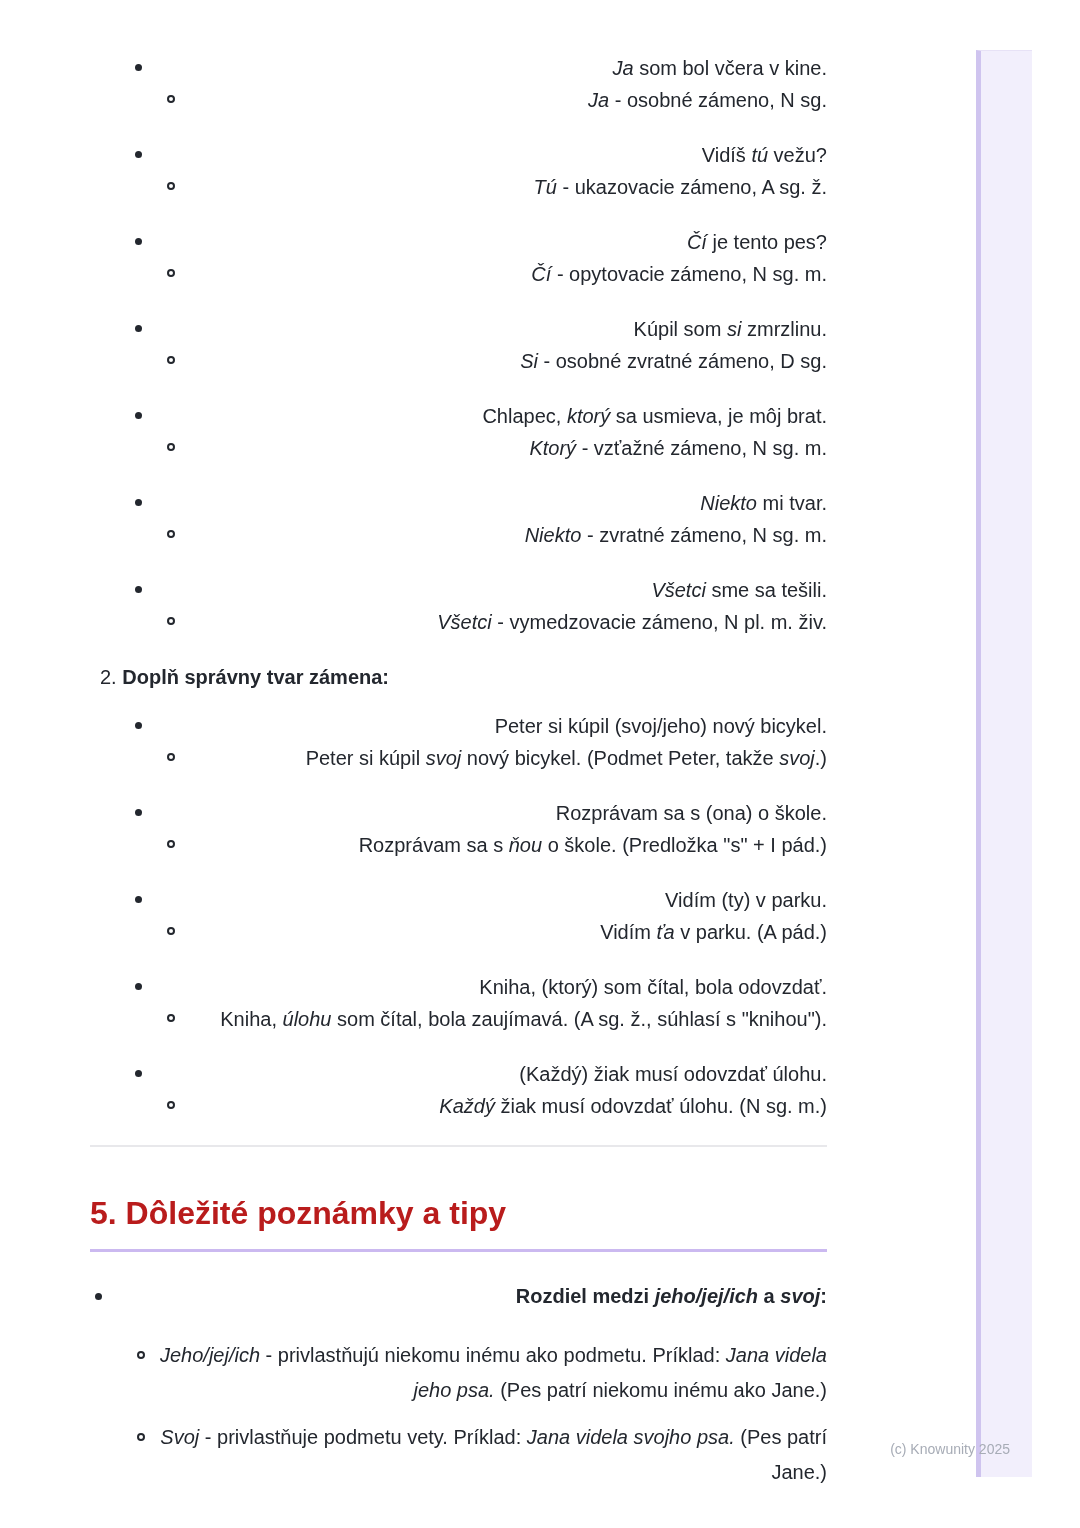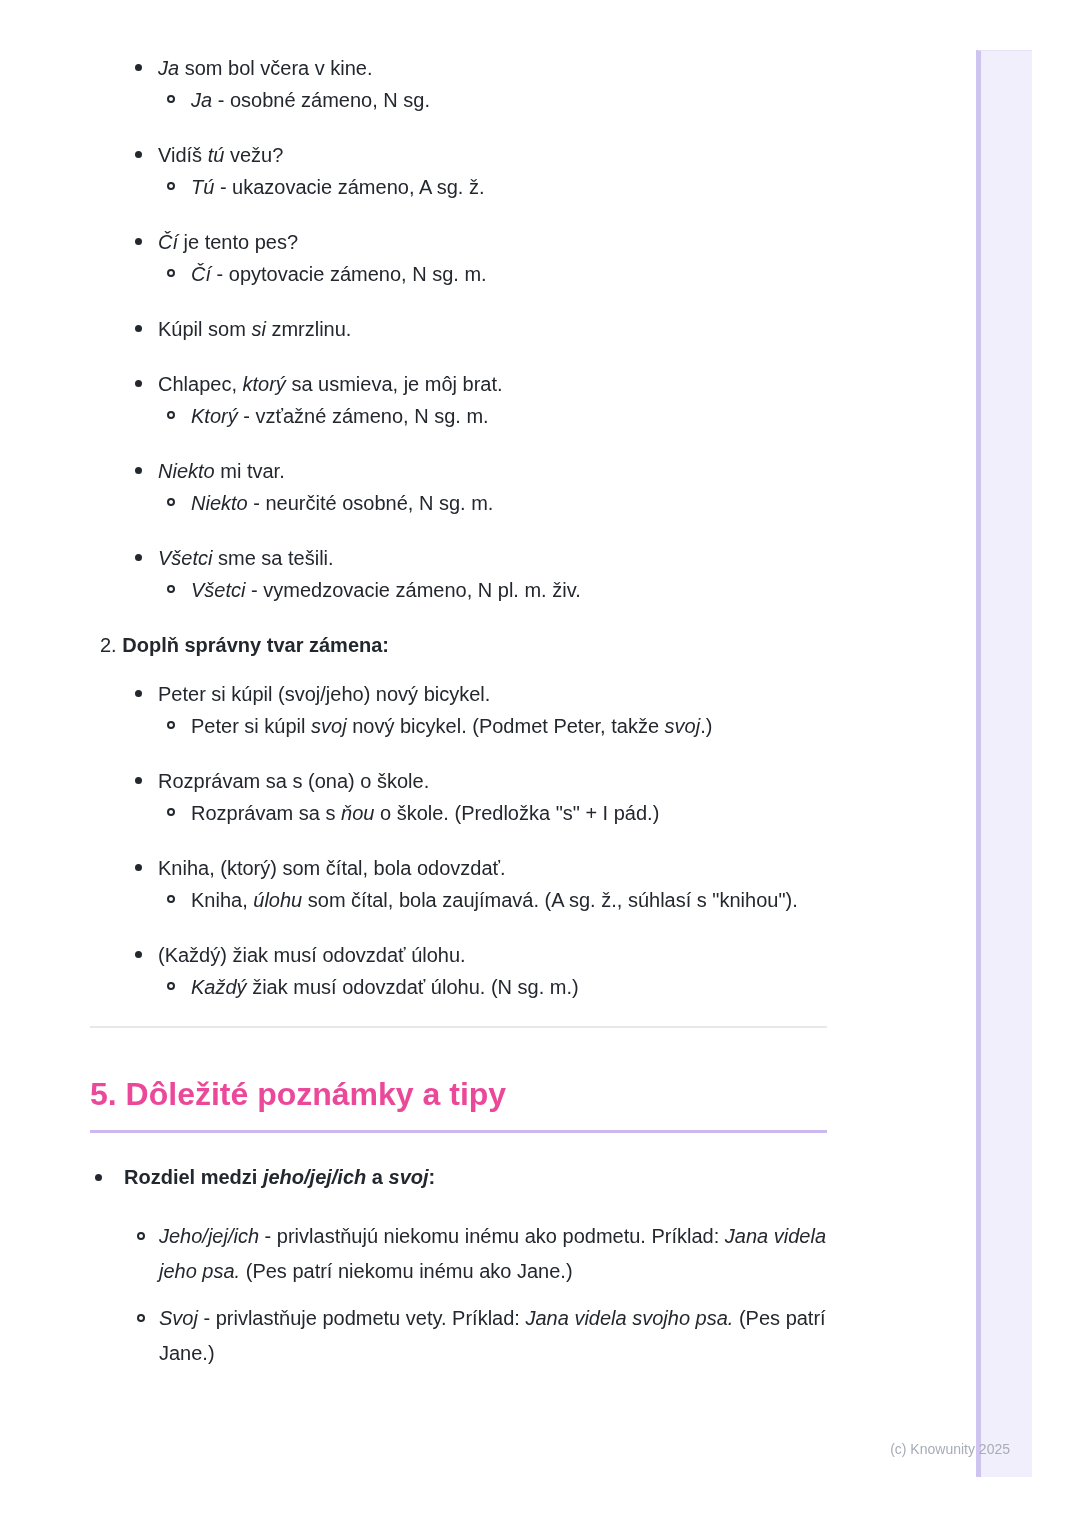--- a/index.html
+++ b/index.html
@@ -15,36 +15,36 @@
     background:#f2effc;border-left:5px solid #cfc4ef;box-sizing:border-box;
     border-top:1px solid #e7e2f6;
   }
   .content{
     position:absolute;top:52px;left:90px;width:737px;
     font-size:20px;line-height:32px;
   }
   .seg-i{font-style:italic;}
   .seg-b{font-weight:700;}
   .seg-bi{font-weight:700;font-style:italic;}
-  .group{margin-bottom:23px;}
+  .group{margin-bottom:23px;text-align:right;}
   .row{display:flex;align-items:flex-start;}
   .marker{flex:0 0 auto;}
   .dot{display:block;width:7px;height:7px;border-radius:50%;background:#23272e;margin-top:12px;}
   .ring{display:block;width:8px;height:8px;border-radius:50%;border:2px solid #23272e;box-sizing:border-box;margin-top:11px;}
   
   .ex-list .main-row{padding-left:45px;}
   .ex-list .main-row .marker{width:23px;}
   .ex-list .sub-row{padding-left:77px;}
   .ex-list .sub-row .marker{width:24px;}
   
   .ol-heading{padding-left:10px;margin:6px 0 17px 0;}
   .ol-heading .ol-title{font-weight:700;}
   
   .hr{height:2px;background:#e8e8eb;margin-top:15px;}
-  .h2{margin-top:46px;font-size:32px;line-height:40px;font-weight:700;color:#ec4899;}
+  .h2{margin-top:46px;font-size:32px;line-height:40px;font-weight:700;color:#b91c1c;}
   .h2-underline{height:3px;background:#cbb9f0;margin-top:16px;}
   
   .notes-list{margin-top:27px;line-height:35px;}
   .notes-list .main-row{padding-left:5px;margin-bottom:24px;}
   .notes-list .main-row .marker{width:29px;}
   .notes-list .main-row .dot{margin-top:14px;}
   .notes-list .sub-row{padding-left:47px;margin-bottom:12px;}
   .notes-list .sub-row .marker{width:22px;}
   .notes-list .sub-row .ring{margin-top:13px;}
   .item-text{flex:1 1 auto;}
@@ -103,20 +103,26 @@
           <div class="item-text"><span class="seg seg-i">Čí</span><span class="seg"> - opytovacie zámeno, N sg. m.</span></div>
         </div>
       </div>
       <div class="group">
         <div class="row main-row">
           <span class="marker">
             <span class="dot"></span>
           </span>
           <div class="item-text"><span class="seg">Kúpil som </span><span class="seg seg-i">si</span><span class="seg"> zmrzlinu.</span></div>
         </div>
+        <div class="row sub-row">
+          <span class="marker">
+            <span class="ring"></span>
+          </span>
+          <div class="item-text"><span class="seg seg-i">Si</span><span class="seg"> - osobné zvratné zámeno, D sg.</span></div>
+        </div>
       </div>
       <div class="group">
         <div class="row main-row">
           <span class="marker">
             <span class="dot"></span>
           </span>
           <div class="item-text"><span class="seg">Chlapec, </span><span class="seg seg-i">ktorý</span><span class="seg"> sa usmieva, je môj brat.</span></div>
         </div>
         <div class="row sub-row">
           <span class="marker">
@@ -129,21 +135,21 @@
         <div class="row main-row">
           <span class="marker">
             <span class="dot"></span>
           </span>
           <div class="item-text"><span class="seg seg-i">Niekto</span><span class="seg"> mi tvar.</span></div>
         </div>
         <div class="row sub-row">
           <span class="marker">
             <span class="ring"></span>
           </span>
-          <div class="item-text"><span class="seg seg-i">Niekto</span><span class="seg"> - neurčité osobné, N sg. m.</span></div>
+          <div class="item-text"><span class="seg seg-i">Niekto</span><span class="seg"> - zvratné zámeno, N sg. m.</span></div>
         </div>
       </div>
       <div class="group">
         <div class="row main-row">
           <span class="marker">
             <span class="dot"></span>
           </span>
           <div class="item-text"><span class="seg seg-i">Všetci</span><span class="seg"> sme sa tešili.</span></div>
         </div>
         <div class="row sub-row">
@@ -187,20 +193,34 @@
             <span class="ring"></span>
           </span>
           <div class="item-text"><span class="seg">Rozprávam sa s </span><span class="seg seg-i">ňou</span><span class="seg"> o škole. (Predložka "s" + I pád.)</span></div>
         </div>
       </div>
       <div class="group">
         <div class="row main-row">
           <span class="marker">
             <span class="dot"></span>
           </span>
+          <div class="item-text"><span class="seg">Vidím (ty) v parku.</span></div>
+        </div>
+        <div class="row sub-row">
+          <span class="marker">
+            <span class="ring"></span>
+          </span>
+          <div class="item-text"><span class="seg">Vidím </span><span class="seg seg-i">ťa</span><span class="seg"> v parku. (A pád.)</span></div>
+        </div>
+      </div>
+      <div class="group">
+        <div class="row main-row">
+          <span class="marker">
+            <span class="dot"></span>
+          </span>
           <div class="item-text"><span class="seg">Kniha, (ktorý) som čítal, bola odovzdať.</span></div>
         </div>
         <div class="row sub-row">
           <span class="marker">
             <span class="ring"></span>
           </span>
           <div class="item-text"><span class="seg">Kniha, </span><span class="seg seg-i">úlohu</span><span class="seg"> som čítal, bola zaujímavá. (A sg. ž., súhlasí s "knihou").</span></div>
         </div>
       </div>
       <div class="group">

